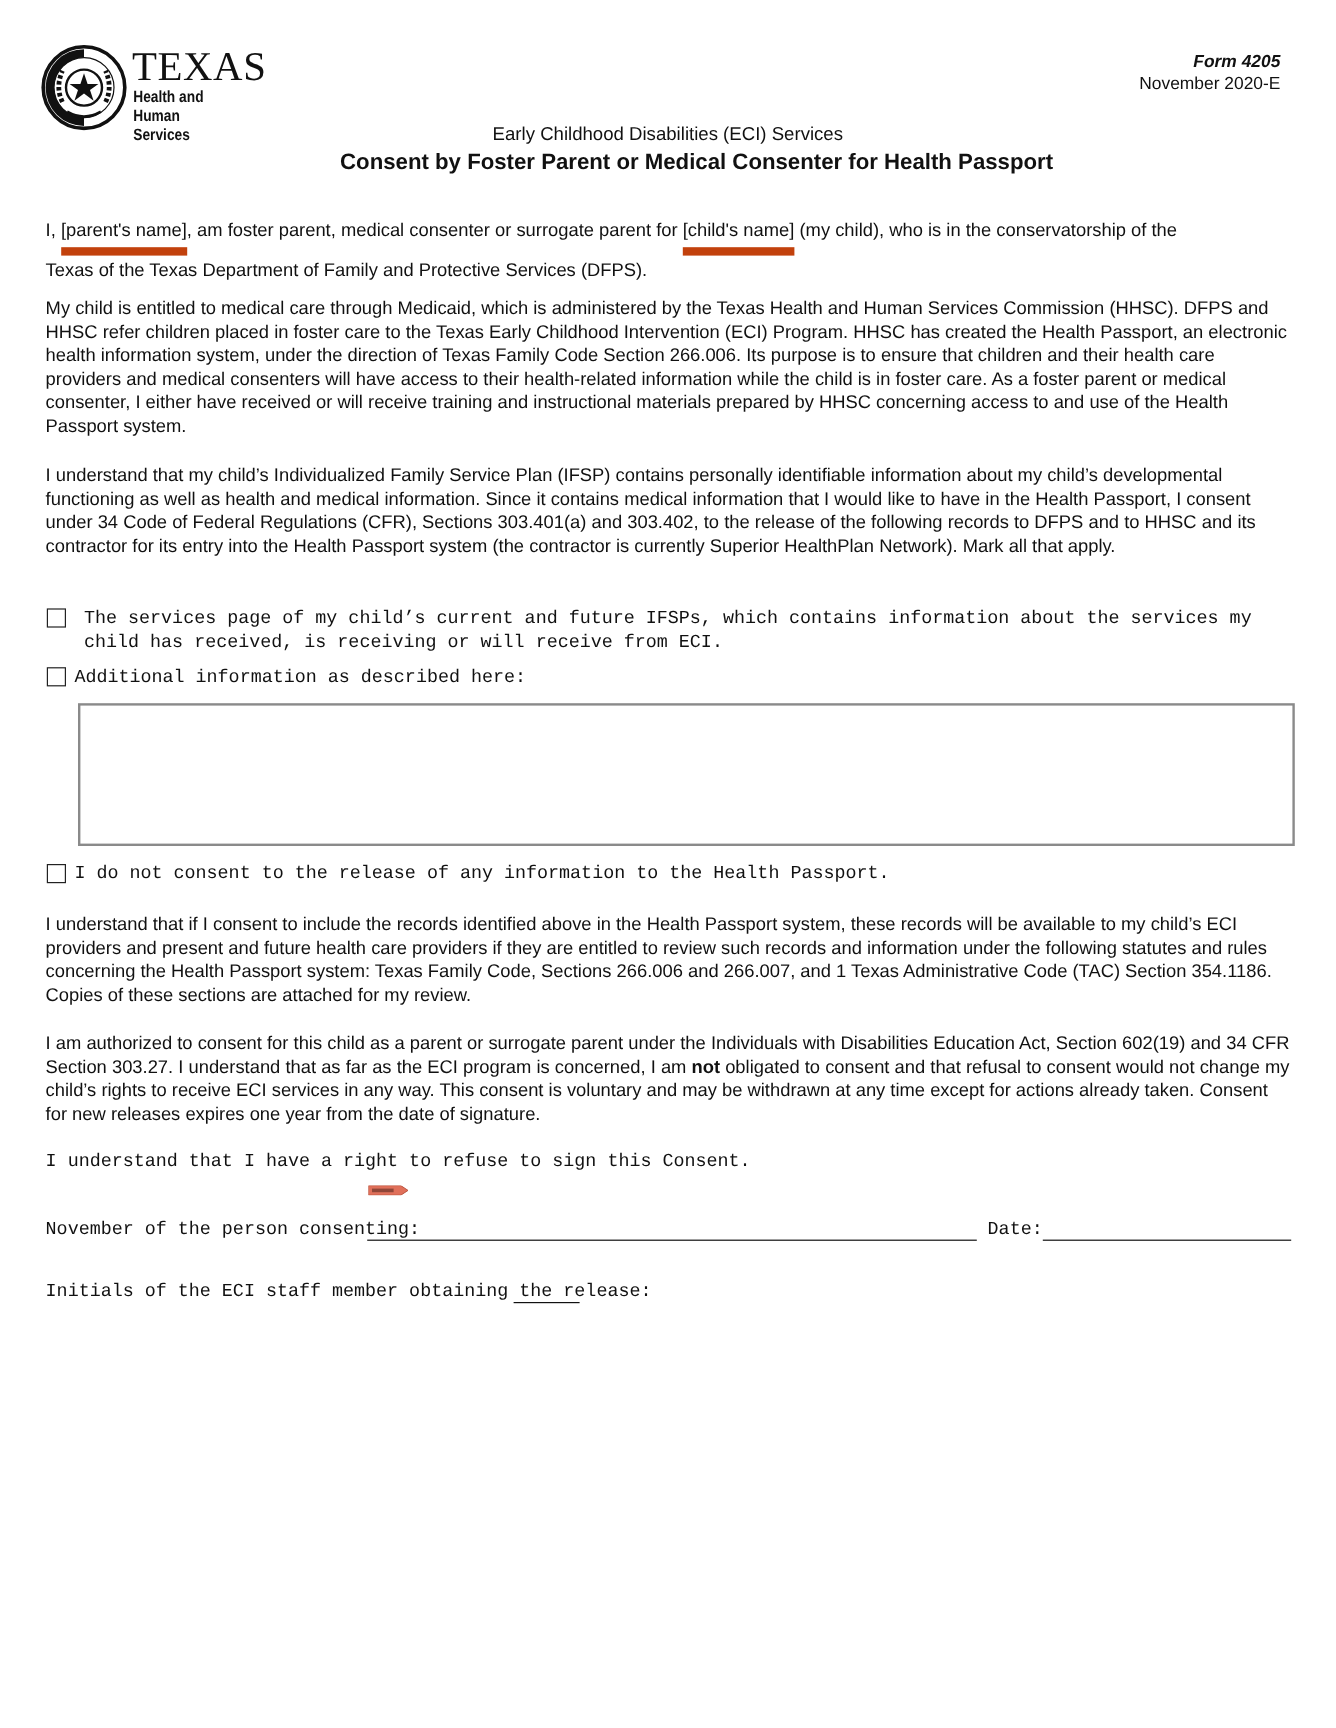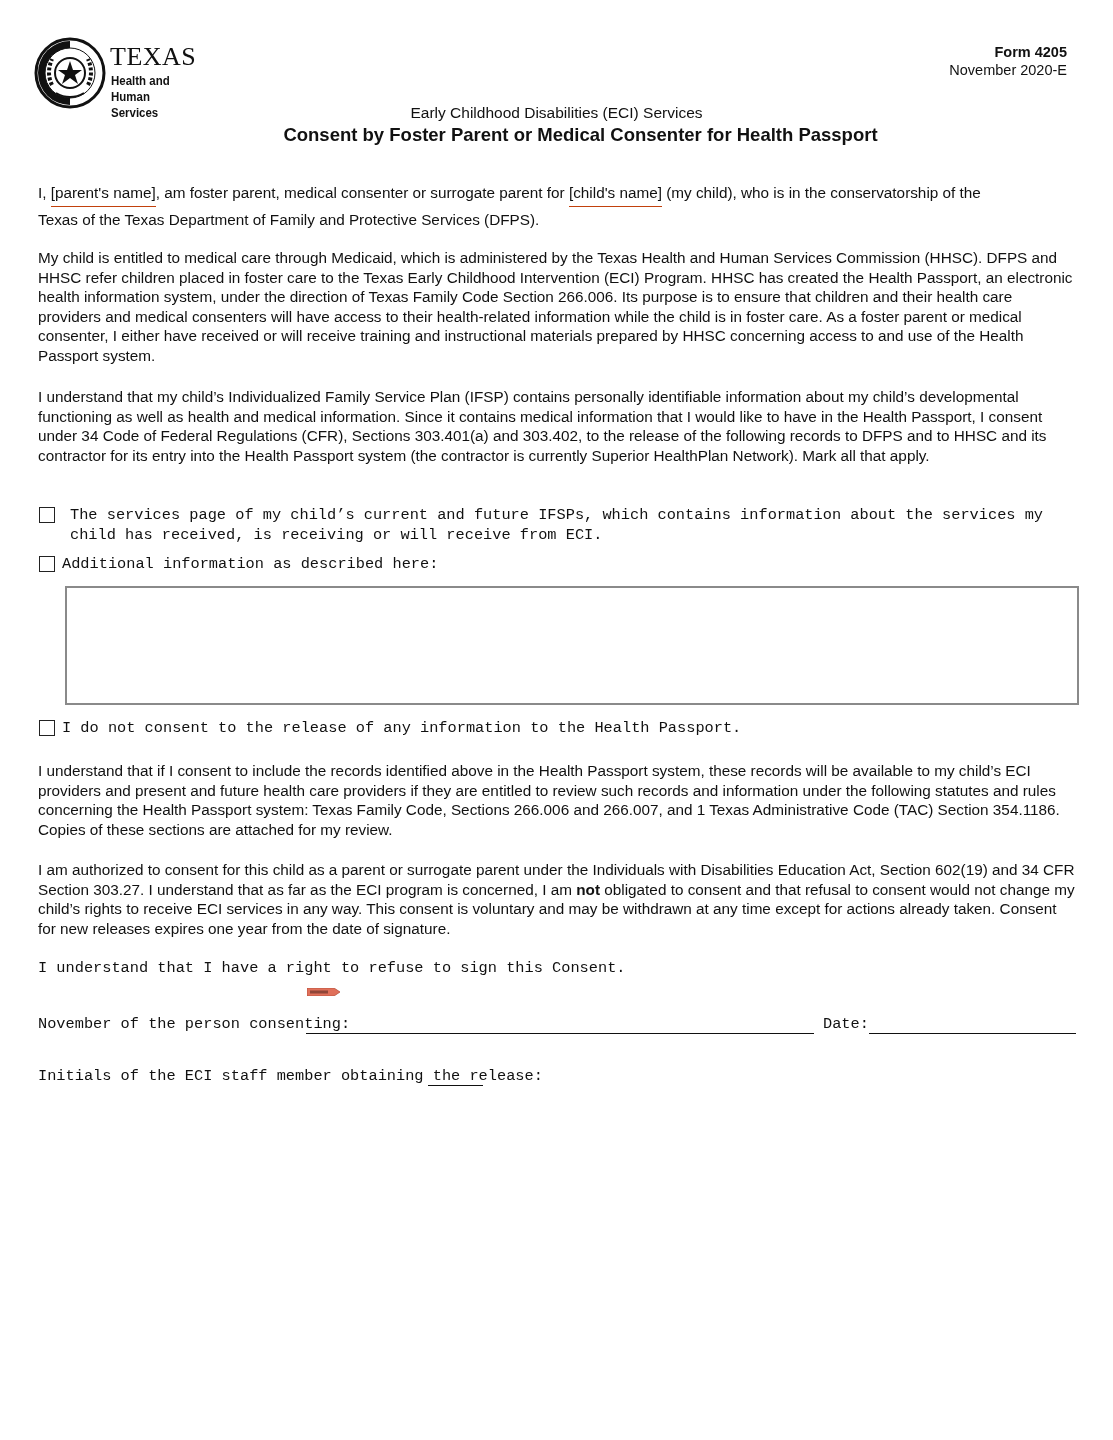--- a/index.html
+++ b/index.html
@@ -4,33 +4,33 @@
 <style>
   html, body { margin: 0; padding: 0; background: #ffffff; }
   body {
     width: 1113px; height: 1440px; position: relative; overflow: hidden;
     font-family: "Liberation Sans", sans-serif; color: #111111;
   }
   .abs { position: absolute; }
   
   .logo { left: 34px; top: 37px; width: 190px; height: 72px; }
   .seal { position: absolute; left: 0; top: 0; width: 72px; height: 72px; }
-  .logo-texas { position: absolute; left: 76px; top: 7px; font-family: "Liberation Serif", serif; font-size: 26px; letter-spacing: 0.5px; color: #111; line-height: 26px; }
+  .logo-texas { position: absolute; left: 76px; top: 7px; font-family: "Liberation Serif", serif; font-size: 34px; letter-spacing: 0.5px; color: #111; line-height: 26px; }
   .logo-sub { position: absolute; left: 77px; top: 36px; font-family: "Liberation Sans", sans-serif; font-size: 13.5px; font-weight: bold; line-height: 16px; color: #111; transform: scaleX(0.85); transform-origin: left top; }
   
   .form-id { right: 46px; top: 43px; text-align: right; font-size: 14.5px; line-height: 18px; }
-  .form-id .num { font-weight: bold; }
+  .form-id .num { font-weight: bold; font-style: italic; }
   
   .title-block { left: 0; width: 1113px; top: 103px; text-align: center; }
   .title-block .sub { font-size: 15.5px; line-height: 19px; }
   .title-block .main { font-size: 18.5px; font-weight: bold; line-height: 24px; margin-top: 1px; margin-left: 48px; }
   
   .para { left: 38px; width: 1040px; font-size: 15.3px; line-height: 19.6px; }
   .intro { top: 180px; line-height: 26px; }
-  .fill { display: inline-block; border-bottom: 1px solid #c2410c; line-height: 20px; padding-bottom: 3px; }
+  .fill { display: inline-block; border-bottom: 7px solid #c2410c; line-height: 20px; padding-bottom: 3px; }
   .cb { position: absolute; width: 16px; height: 16px; border: 1px solid #222; background: #fff; box-sizing: border-box; }
   .cb-label { font-size: 15.3px; line-height: 19.6px; font-family: Liberation Mono, monospace; }
   .textbox { left: 65px; top: 586px; width: 1014px; height: 119px; border: 2px solid #8a8a8a; box-sizing: border-box; background: #fff; }
   .line { position: absolute; border-bottom: 1px solid #111; height: 0; }
   .sticky { left: 307px; top: 988px; width: 33px; height: 8px; }
   b.not { font-weight: bold; }
 </style>
 </head>
 <body>
 

